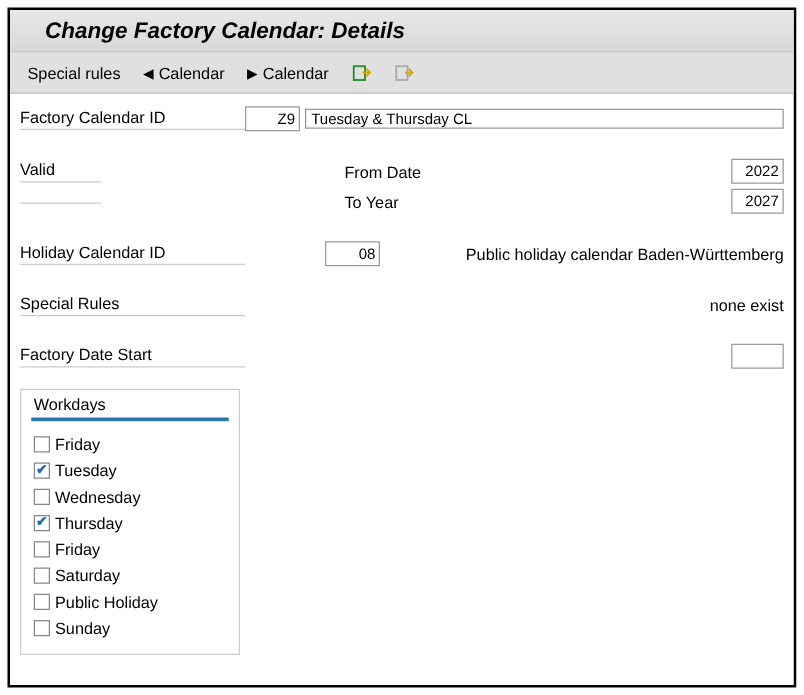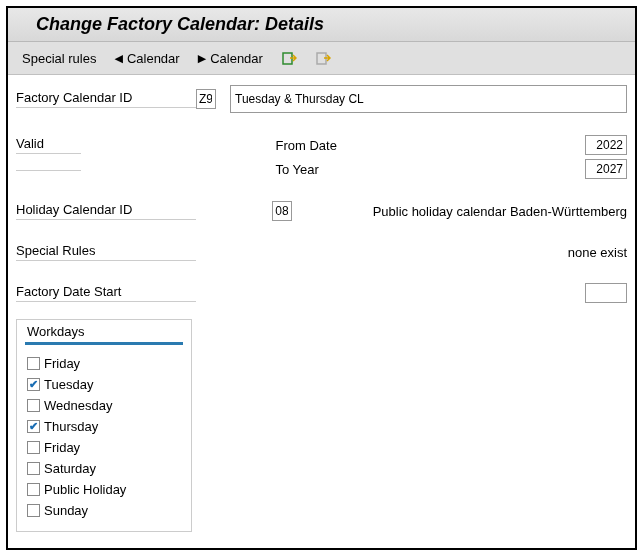--- a/index.html
+++ b/index.html
@@ -54,44 +54,44 @@
   .label-sub {
     width: 115px;
     padding-left: 0;
   }
   .sub-indent {
     width: 65px;
     border-bottom: 1px solid #ccc;
     padding-bottom: 2px;
   }
   .input-small {
-    width: 20px;
+    width: 44px;
     height: 20px;
     border: 1px solid #999;
     text-align: right;
     padding-right: 3px;
     font-size: 12px;
     font-family: inherit;
   }
   .input-year {
     width: 42px;
     height: 20px;
     border: 1px solid #999;
     text-align: right;
     padding-right: 3px;
     font-size: 12px;
     font-family: inherit;
   }
   .input-wide {
     flex: 1;
-    height: 28px;
+    height: 16px;
     border: 1px solid #999;
     padding-left: 4px;
     font-size: 12px;
-    margin-left: 14px;
+    margin-left: 4px;
     font-family: inherit;
     max-width: 410px;
   }
   .input-empty {
     width: 42px;
     height: 20px;
     border: 1px solid #999;
   }
   .static-text {
     margin-left: 4px;

